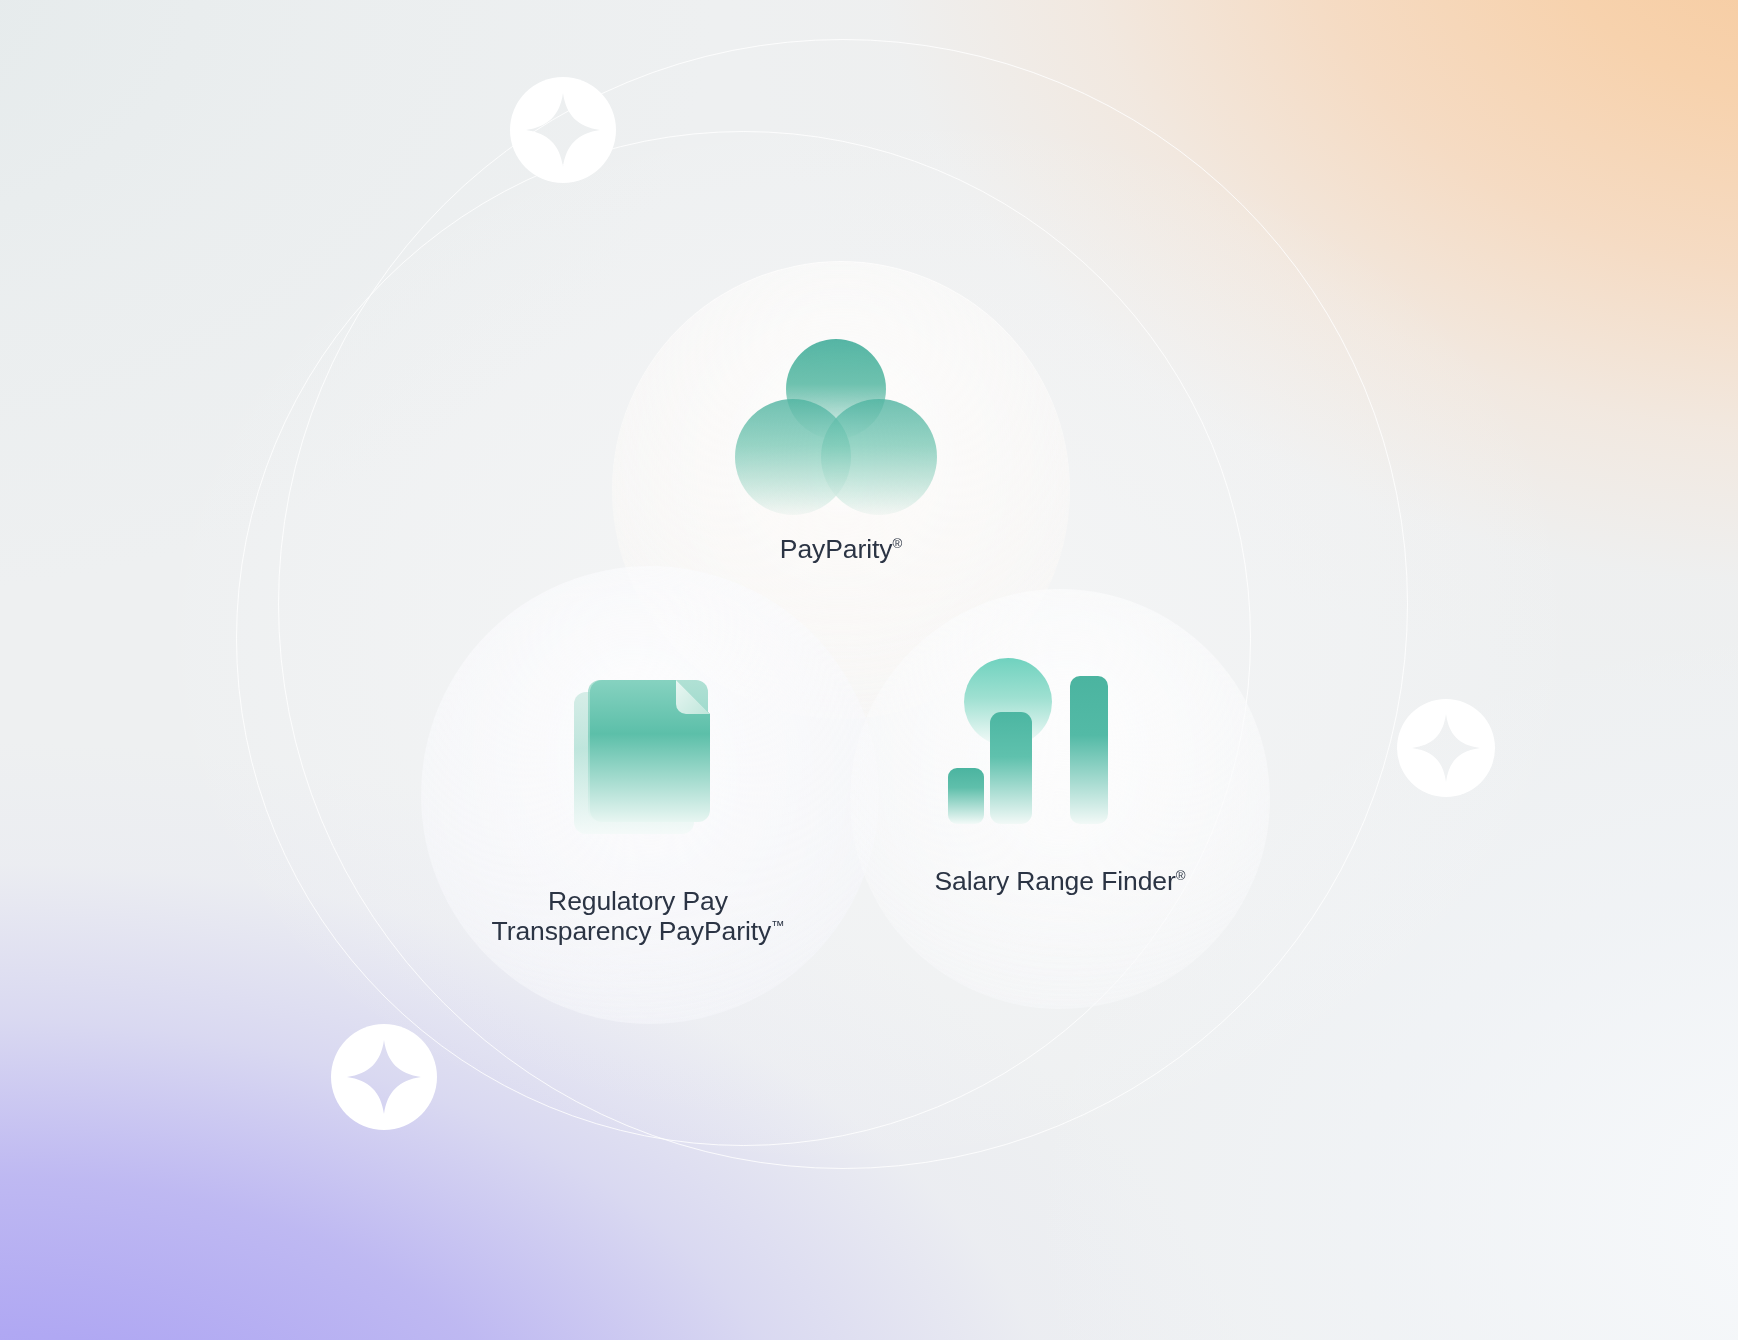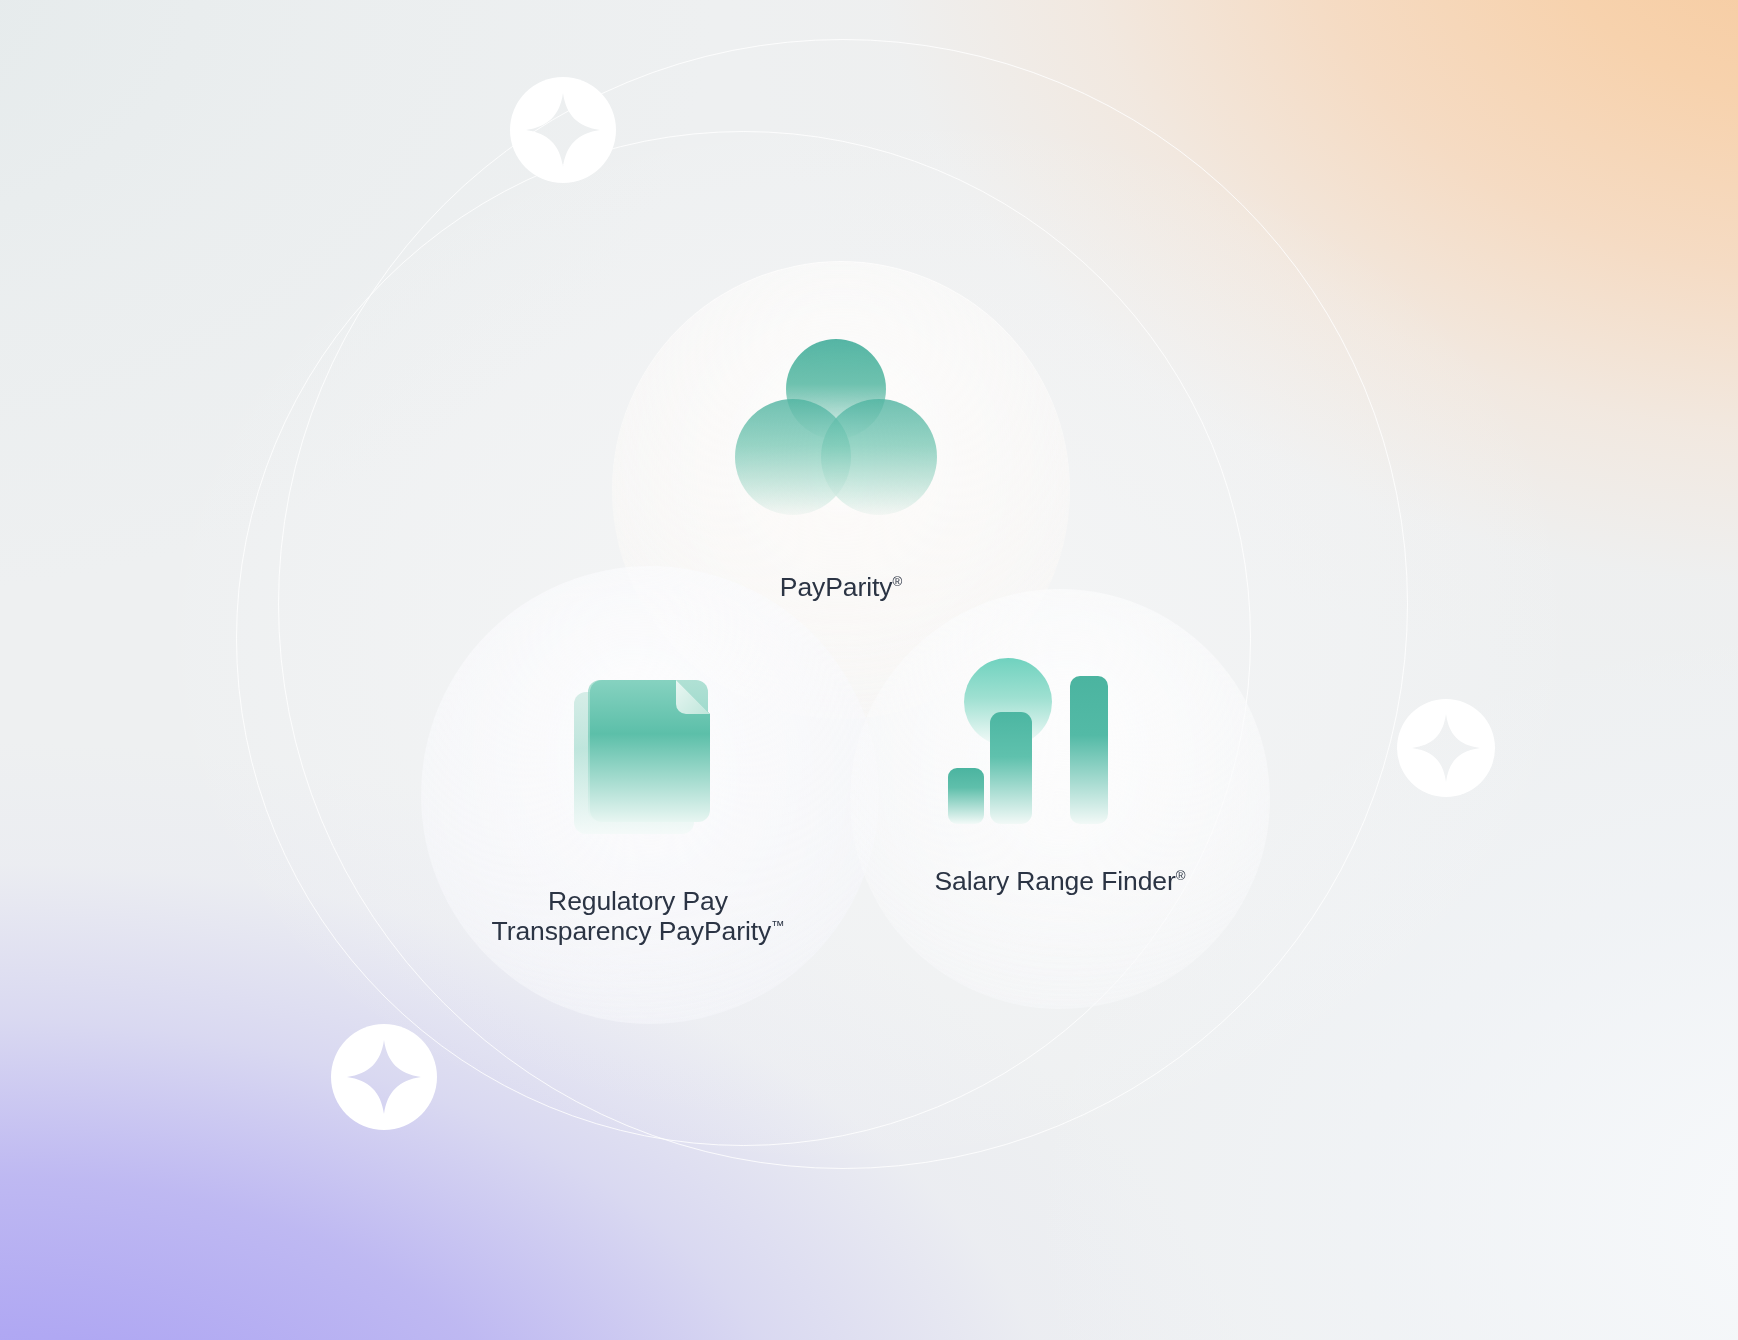--- a/index.html
+++ b/index.html
@@ -108,21 +108,21 @@
     letter-spacing: -0.1px;
     white-space: nowrap;
     font-weight: 400;
   }
   .label sup {
     font-size: 0.50em;
     vertical-align: super;
     line-height: 0;
     letter-spacing: 0;
   }
-  .label-top   { left: 641px; top: 572px; width: 400px; }
+  .label-top   { left: 641px; top: 534px; width: 400px; }
   .label-left  { left: 388px; top: 866px; width: 500px; white-space: normal; margin-top: 20px; }
   .label-right { left: 860px; top: 866px; width: 400px; }
 
   
   .sparkle { position: absolute; }
   .sparkle-tl { left: 504px;  top: 71px;  width: 118px; height: 118px; }
   .sparkle-r  { left: 1392px; top: 694px; width: 108px; height: 108px; }
   .sparkle-bl { left: 325px;  top: 1018px; width: 118px; height: 118px; }
 </style>
 </head>

